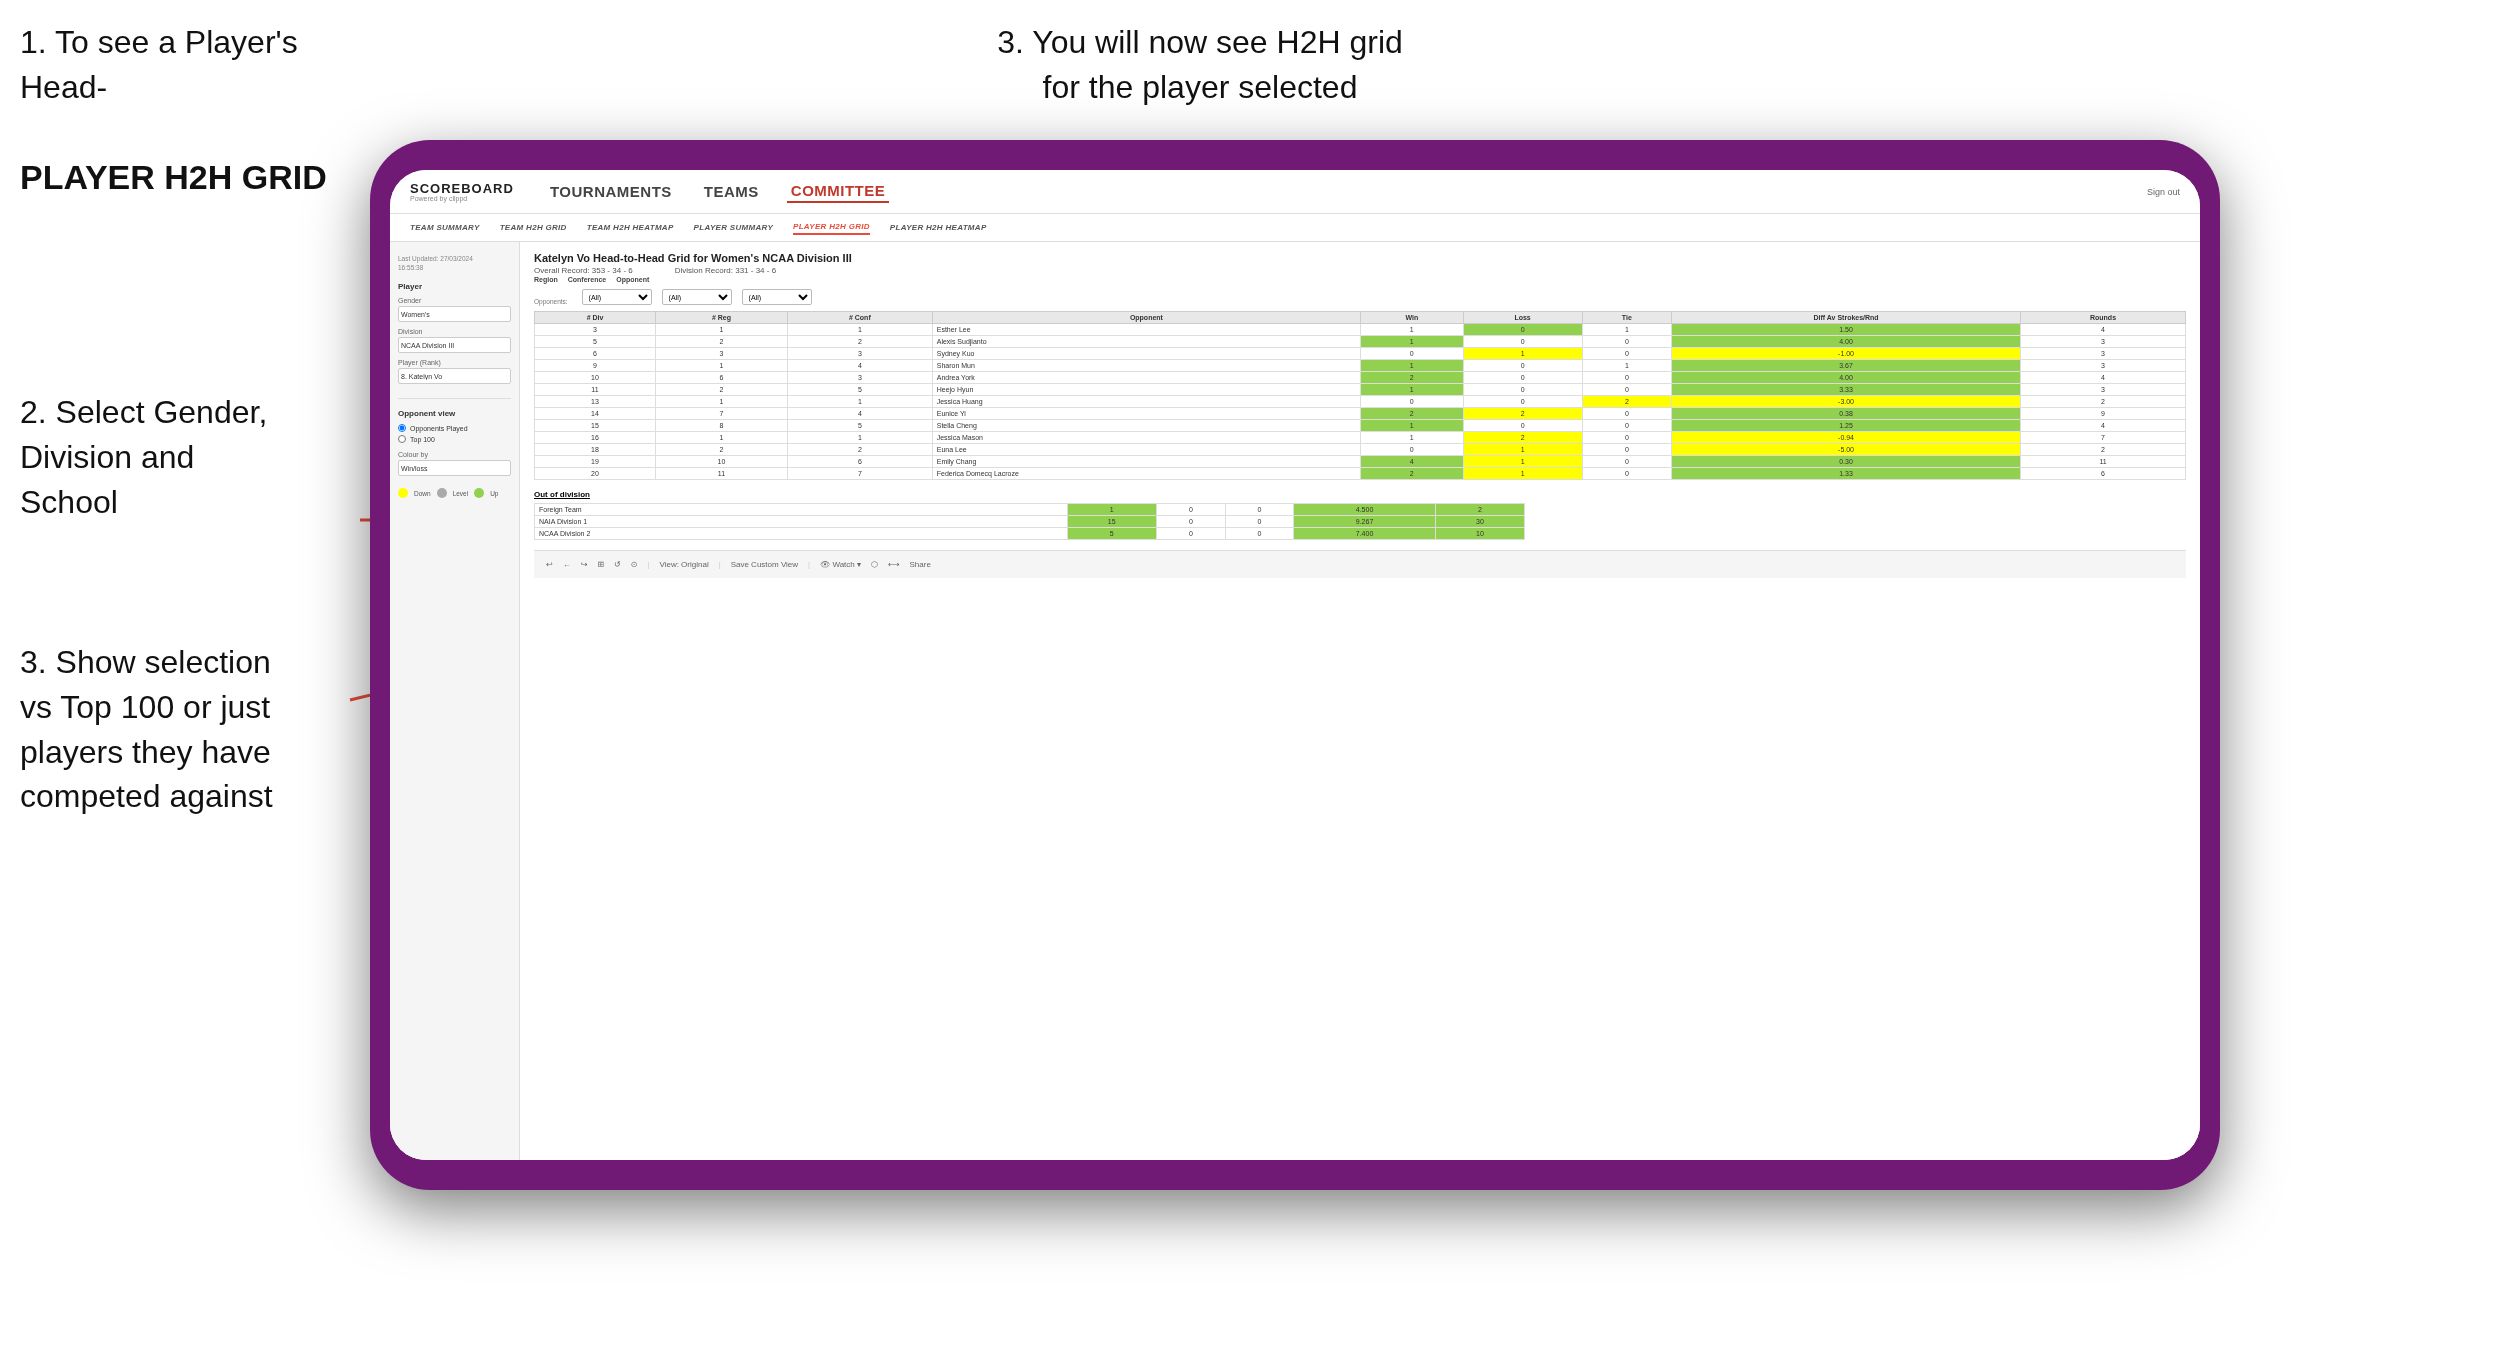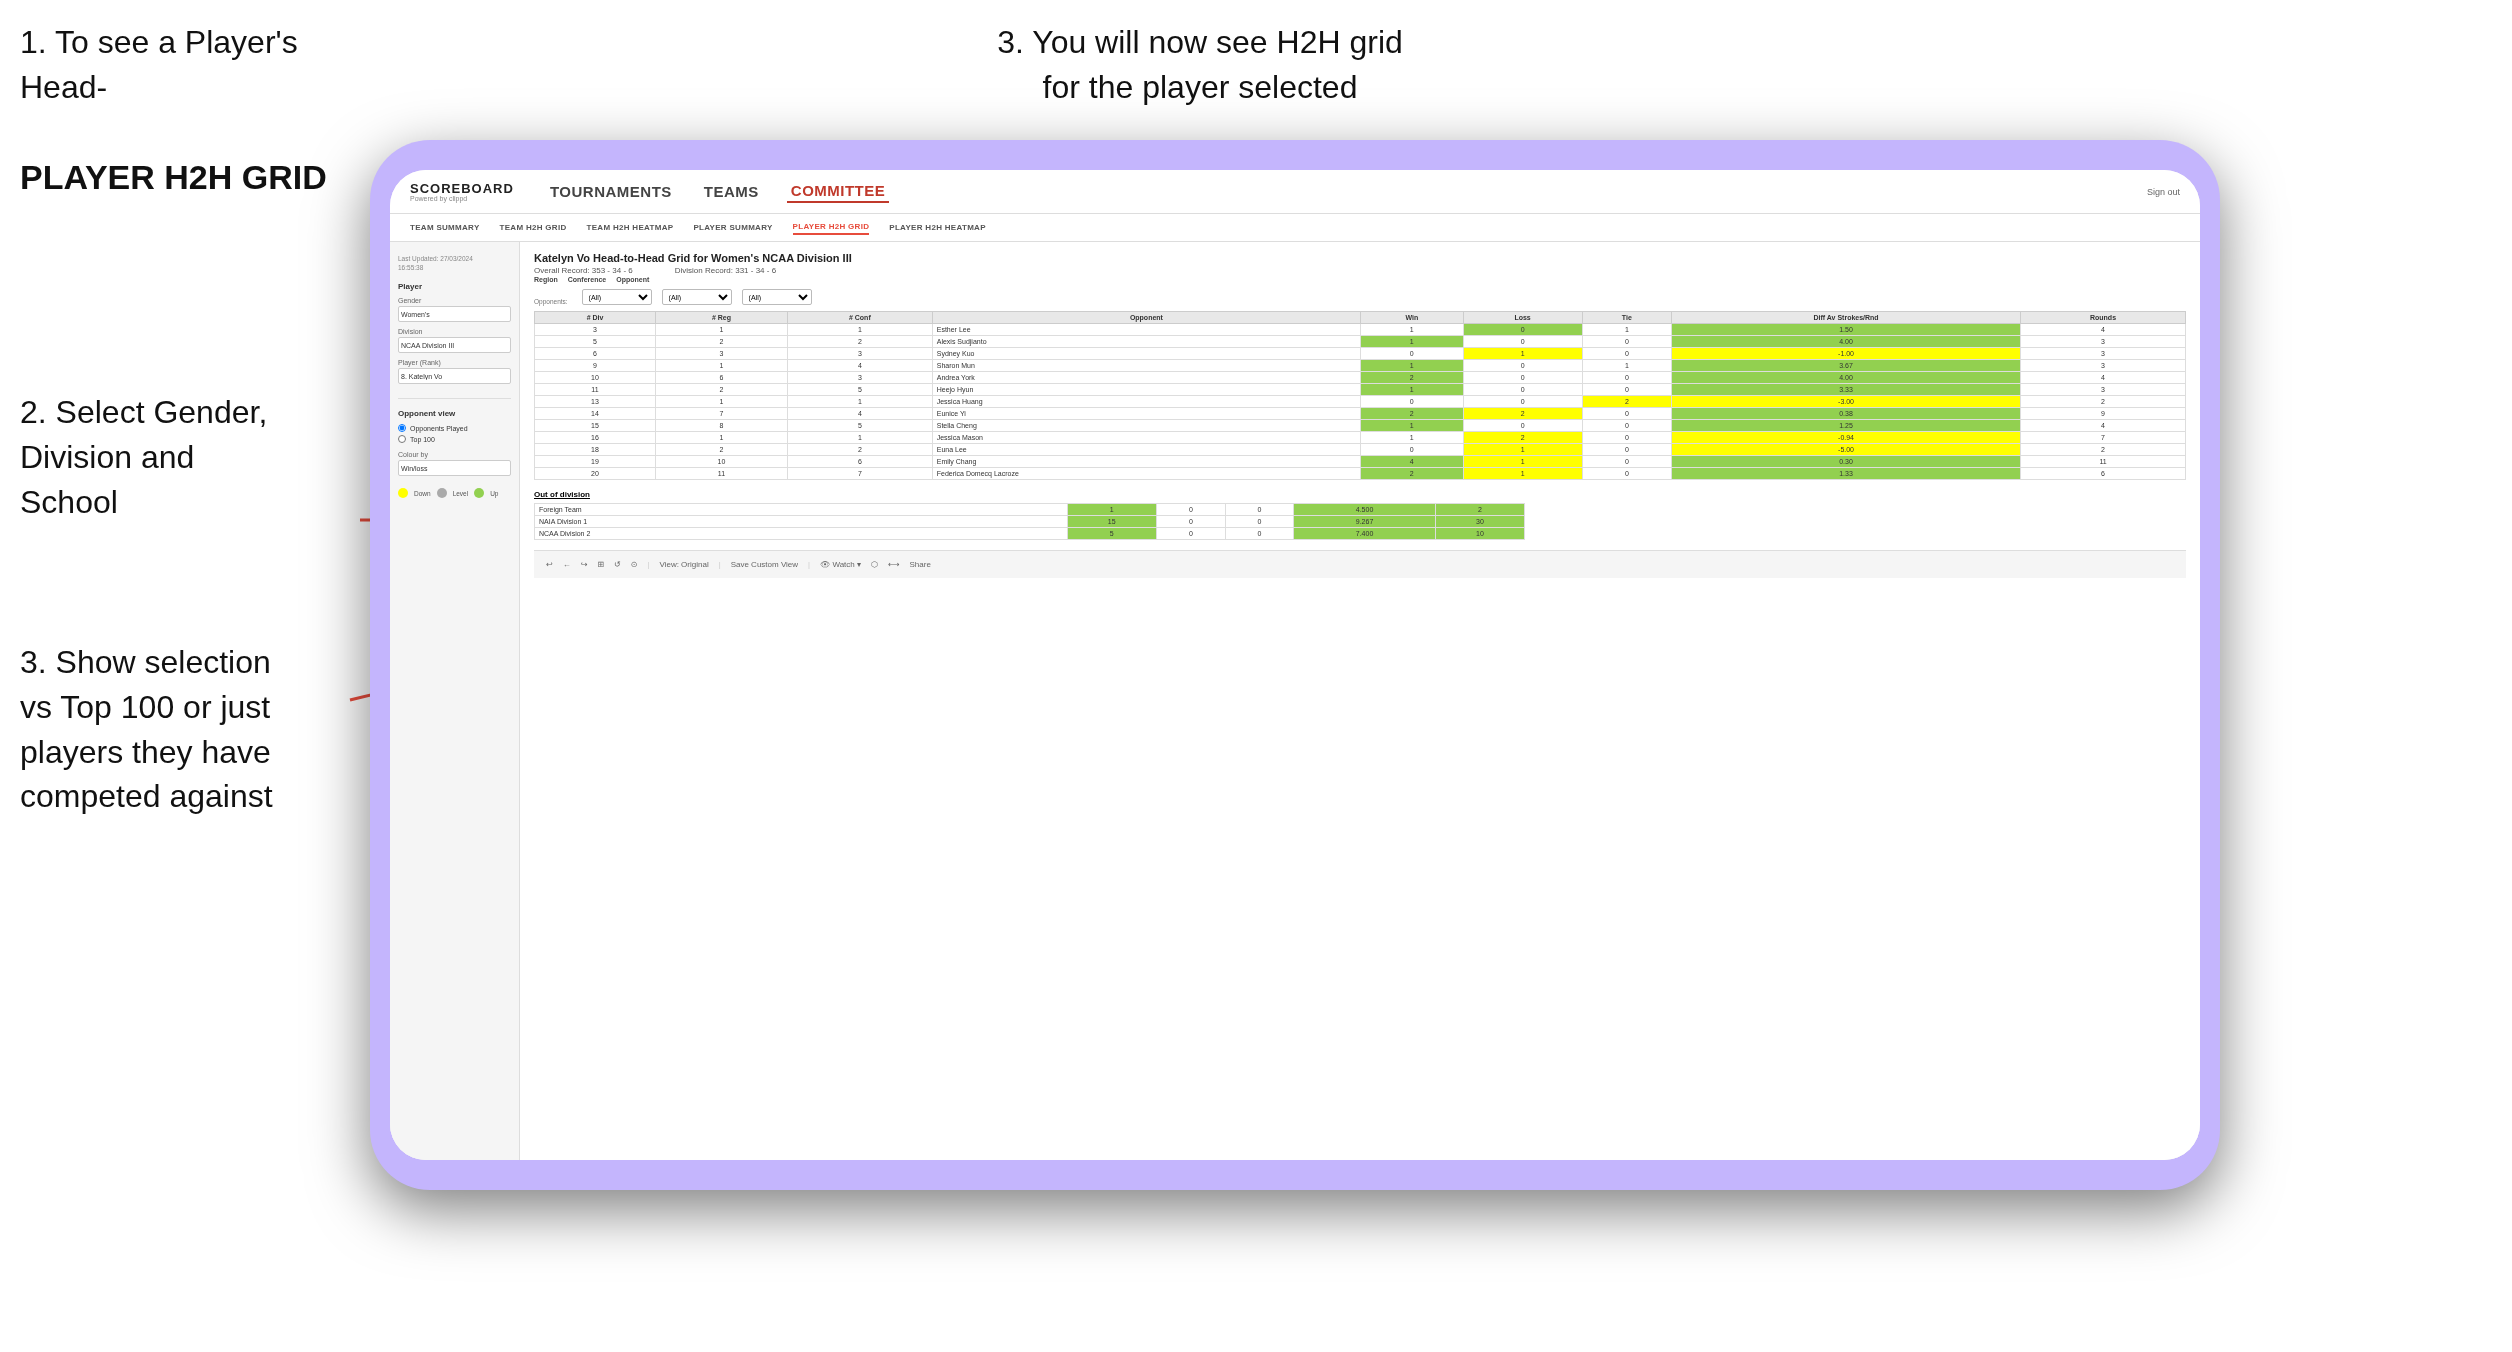--- a/index.html
+++ b/index.html
@@ -55,21 +55,21 @@
       color: #111;
     }
 
     
     .tablet-frame {
       position: absolute;
       top: 140px;
       left: 370px;
       width: 1850px;
       height: 1050px;
-      background: #c4b5fd;
+      background: #701a75;
       border-radius: 60px;
       box-shadow: 0 20px 60px rgba(0,0,0,0.5);
       padding: 30px 20px;
     }
     .tablet-screen {
       width: 100%;
       height: 100%;
       background: #f5f5f5;
       border-radius: 36px;
       overflow: hidden;
@@ -130,20 +130,21 @@
       align-items: center;
       gap: 20px;
     }
     .sub-nav-item {
       font-size: 8px;
       font-weight: 600;
       color: #555;
       cursor: pointer;
       letter-spacing: 0.3px;
       padding: 2px 0;
+      font-style: italic;
     }
     .sub-nav-item.active {
       color: #e74c3c;
       border-bottom: 2px solid #e74c3c;
     }
 
     
     .main-content {
       display: flex;
       height: calc(100% - 72px);

